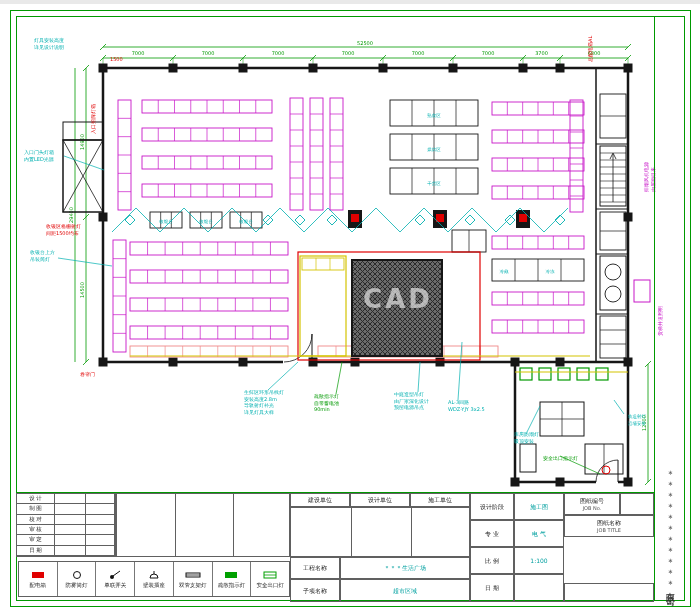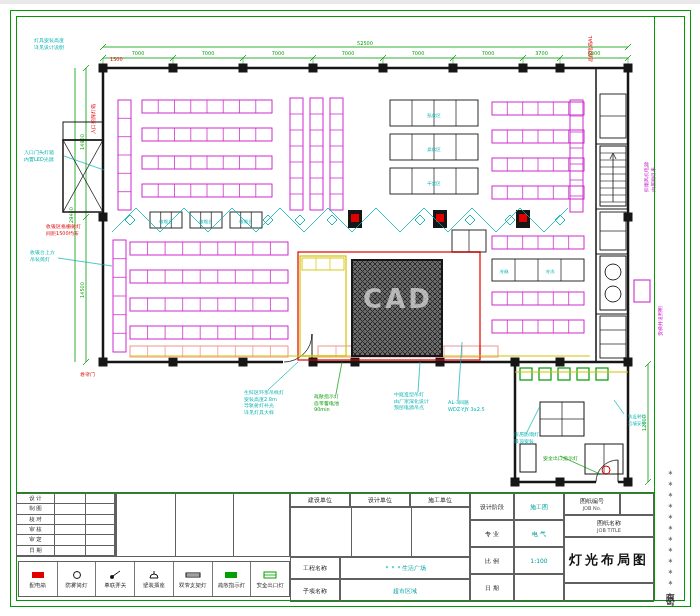--- a/index.html
+++ b/index.html
@@ -569,16 +569,15 @@
 
     <div class="cell col" style="left:548px;top:0;width:56px;height:22px">
       <span>图纸编号</span>
       <span class="en">JOB No.</span>
     </div>
     <div class="cell" style="left:604px;top:0;width:34px;height:22px"></div>
     <div class="cell col" style="left:548px;top:22px;width:90px;height:22px">
       <span>图纸名称</span>
       <span class="en">JOB TITLE</span>
     </div>
-    <div class="cell big-title" style="left:548px;top:44px;width:90px;height:46px">灯光布局图</div>
     <div class="cell" style="left:548px;top:90px;width:90px;height:19px"></div>
   </div>
 </div>
 
 </body></html>

